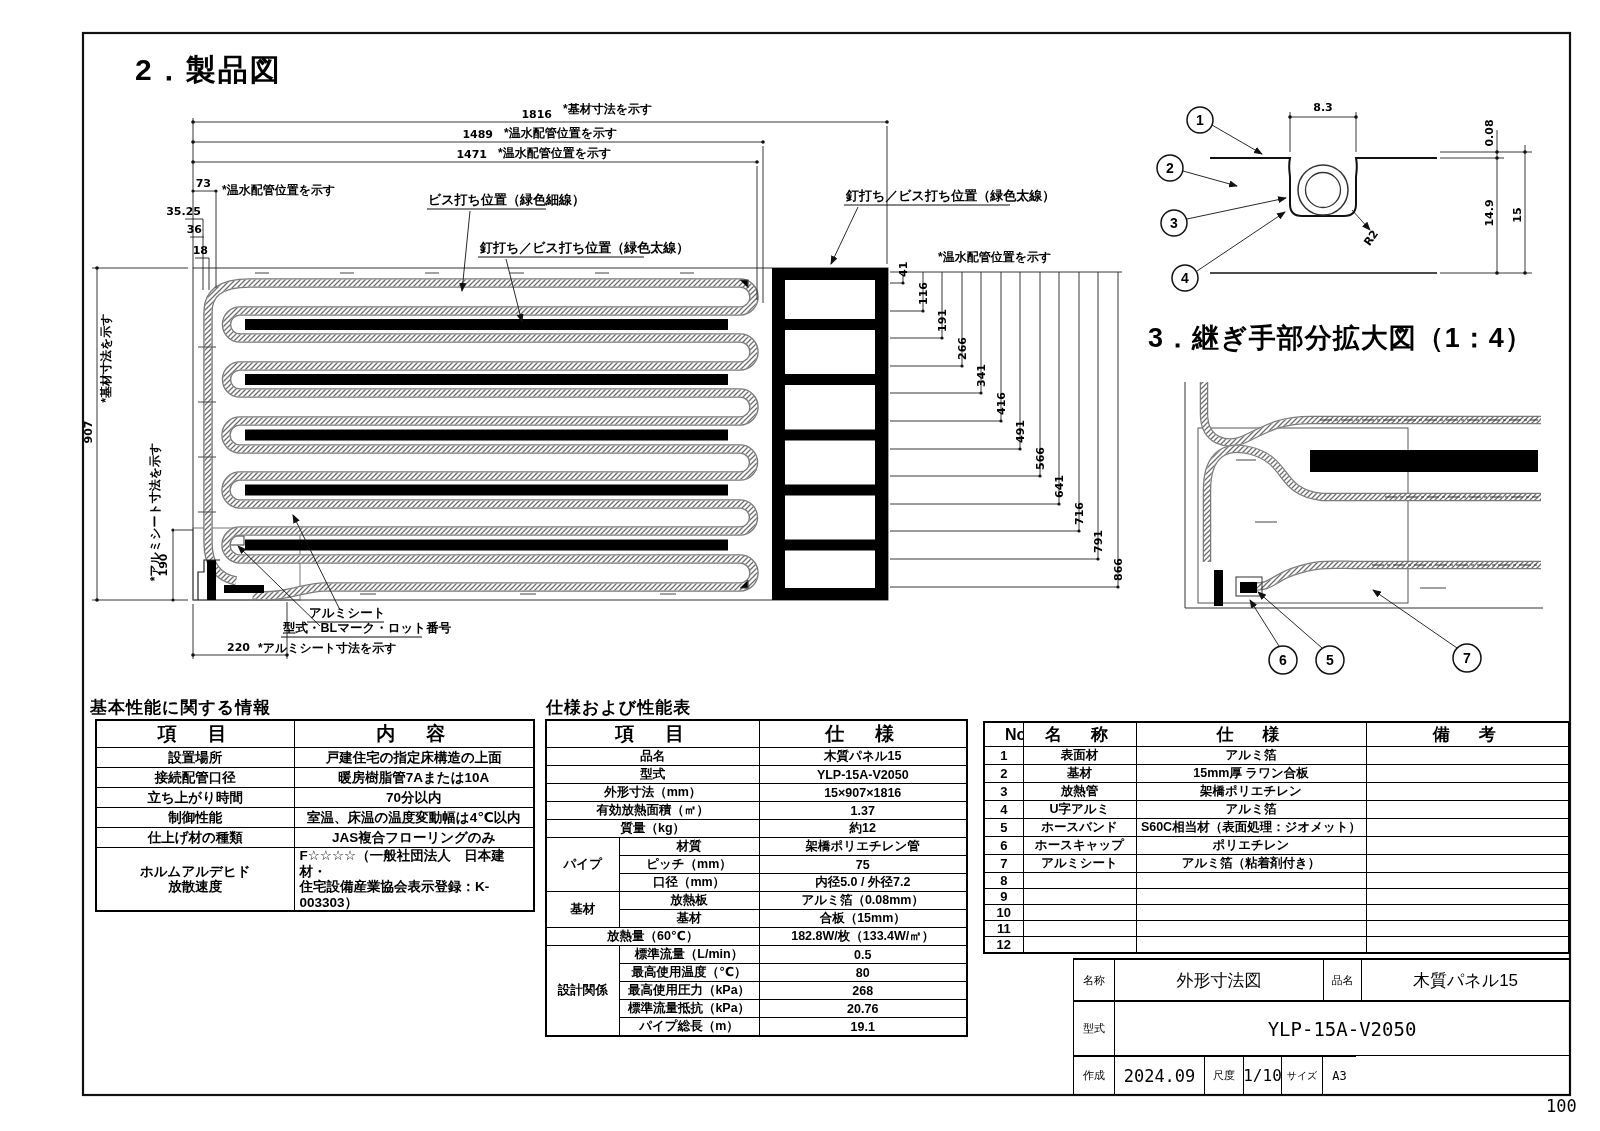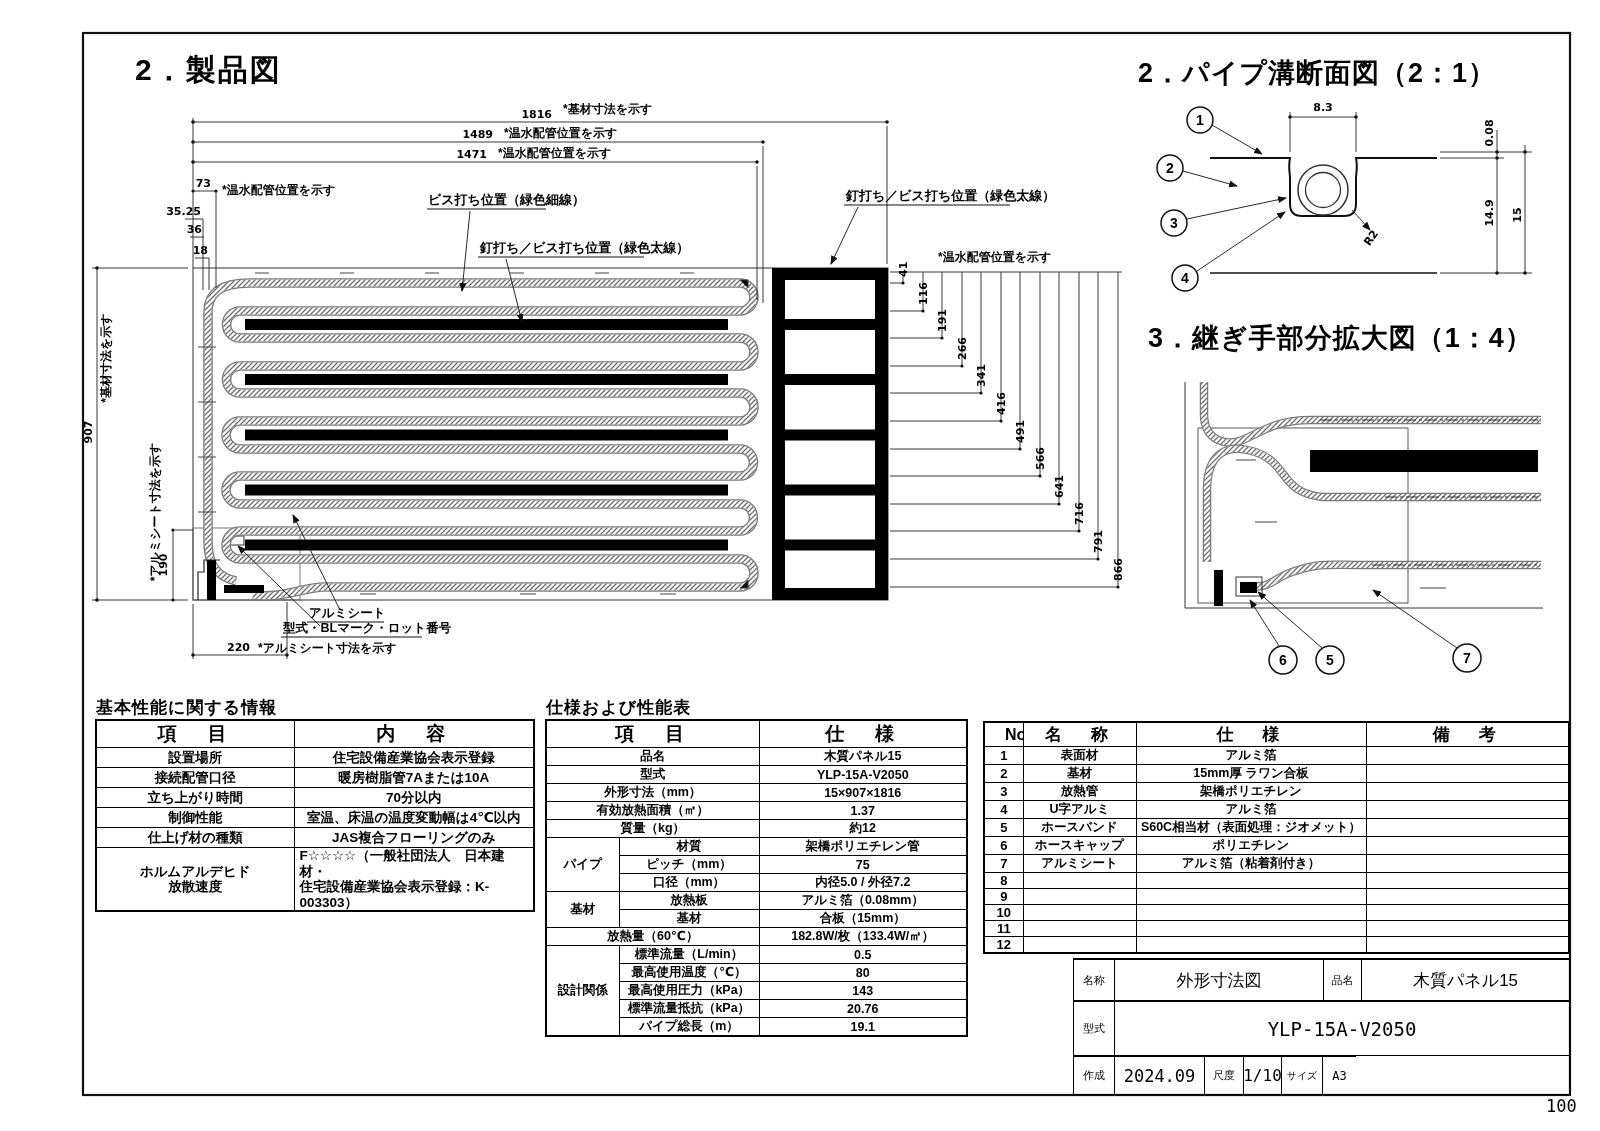--- a/index.html
+++ b/index.html
@@ -341,37 +341,36 @@
       <text class="baltxt" x="1330" y="665">5</text>
       <path d="M 1322,648 L 1258,592" stroke="#111" stroke-width="0.9" fill="none" marker-end="url(#arr)"></path>
       <circle cx="1467" cy="658" r="14" fill="#fff" stroke="#111" stroke-width="1.5"></circle>
       <text class="baltxt" x="1467" y="663">7</text>
       <path d="M 1457,648 L 1373,590" stroke="#111" stroke-width="0.9" fill="none" marker-end="url(#arr)"></path>
     </g>
   </g>
 </svg>
 
 <div class="abs hd1" style="left:135px;top:50px">2．製品図</div>
-<div class="abs hd2" style="left:1138px;top:55px">2．パイプ溝断面図（2：1）</div>
 <div class="abs hd2" style="left:1148px;top:320px">3．継ぎ手部分拡大図（1：4）</div>
 
-<div class="abs ttl" style="left:96px;top:696px">基本性能に関する情報</div>
+<div class="abs ttl" style="left:90px;top:696px">基本性能に関する情報</div>
 <table id="basicTbl" class="abs dat" style="left:95px;top:719px;width:440px">
   <colgroup>
         <col style="width:198px">
         <col>
       </colgroup>
   <tbody>
         <tr>
     <th>項　目</th>
     <th>内　容</th>
   </tr>
   <tr>
           <td>設置場所</td>
-          <td>住宅設備産業協会表示登録</td>
+          <td>戸建住宅の指定床構造の上面</td>
         </tr>
   <tr>
           <td>接続配管口径</td>
           <td>暖房樹脂管7Aまたは10A</td>
         </tr>
   <tr>
           <td>立ち上がり時間</td>
           <td>70分以内</td>
         </tr>
   <tr>
@@ -453,21 +452,21 @@
           <td rowspan="5">設計関係</td>
           <td>標準流量（L/min）</td>
           <td>0.5</td>
         </tr>
   <tr>
           <td>最高使用温度（℃）</td>
           <td>80</td>
         </tr>
   <tr>
           <td>最高使用圧力（kPa）</td>
-          <td>143</td>
+          <td>268</td>
         </tr>
   <tr>
           <td>標準流量抵抗（kPa）</td>
           <td>20.76</td>
         </tr>
   <tr>
           <td>パイプ総長（m）</td>
           <td>19.1</td>
         </tr>
 </tbody>

